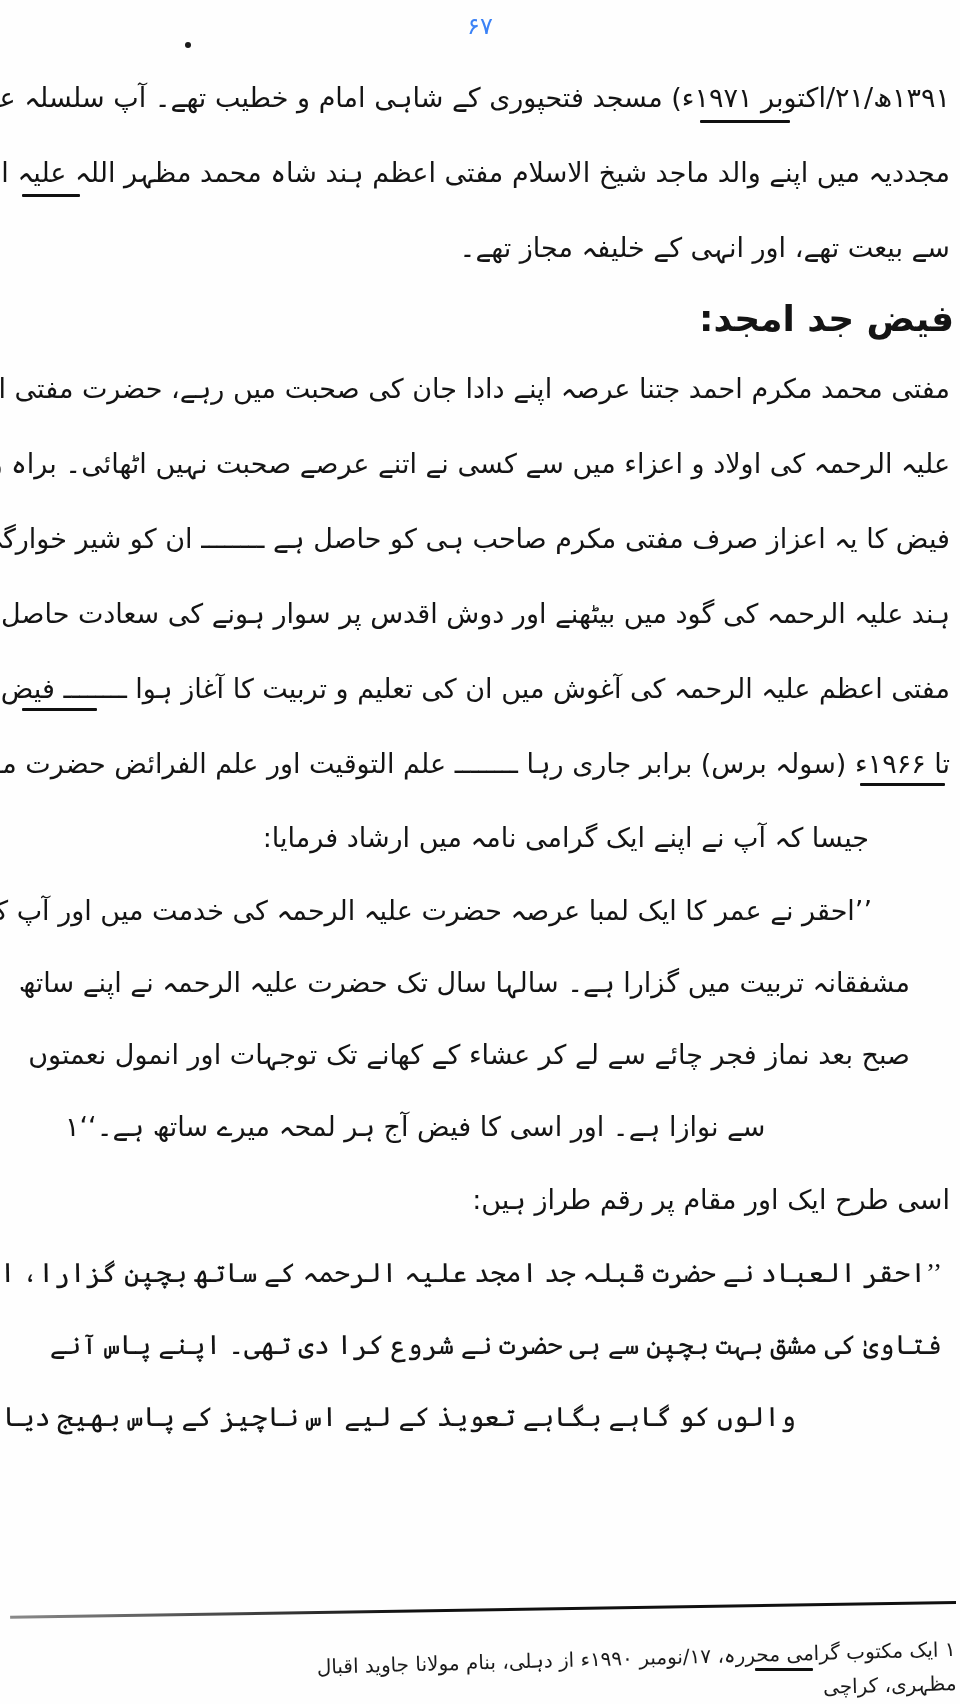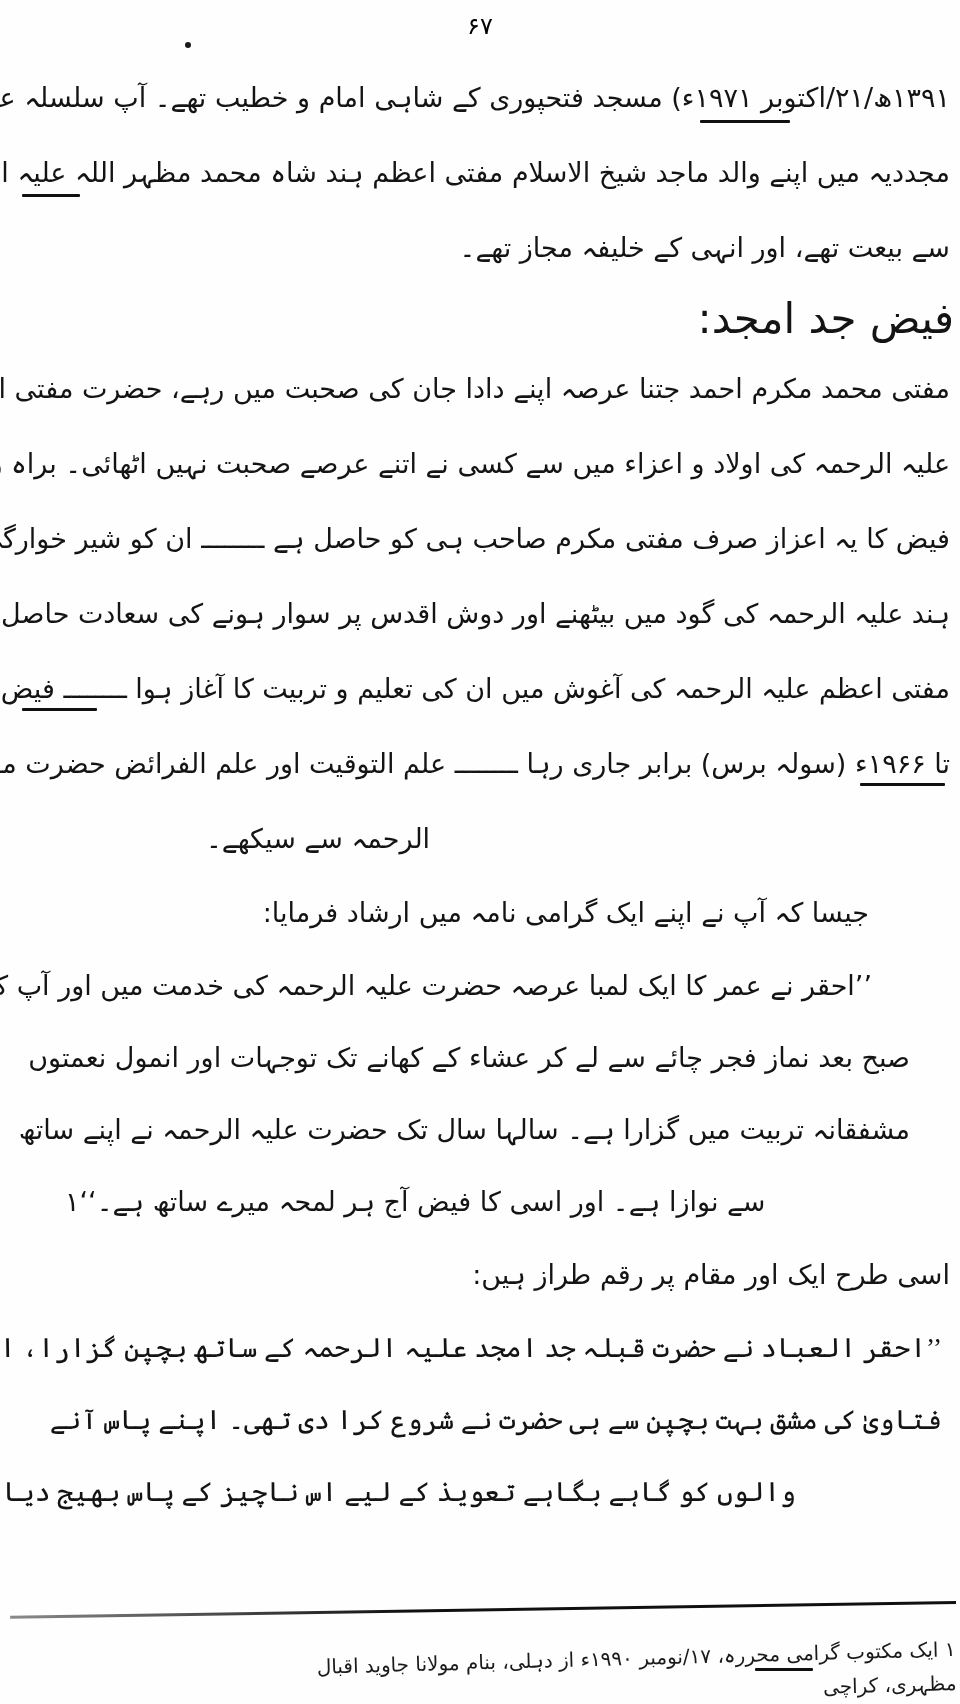--- a/index.html
+++ b/index.html
@@ -10,37 +10,37 @@
     background:#fefefe;
     color:#141414;
     font-family:"DejaVu Sans",sans-serif;
     direction:rtl;
     overflow:hidden;
     box-sizing:border-box;
     padding:8px 6px 0 6px;
   }
   .pageno{
     height:36px;line-height:36px;
-    text-align:center;font-size:24px;color:#000000;
+    text-align:center;font-size:24px;color:#3b82f6;
   }
   .line{
     font-size:27px;
     line-height:75px;height:75px;
     white-space:nowrap;
     text-align:justify;text-align-last:justify;
     padding:0 4px;
   }
   .r{text-align:left;text-align-last:right;}
   .l{text-align:left;text-align-last:left;}
   .cl{text-align:left;text-align-last:left;padding-left:200px;}
   .indent1{padding-right:85px;}
   .qfirst{padding-right:42px;padding-left:120px;}
   .shortright{padding-right:150px;}
   .heading{
-    font-size:42px;font-weight:400;
+    font-size:36px;font-weight:700;
     line-height:64px;height:64px;
     text-align:right;
     letter-spacing:0.5px;
     margin-top:2px;
   }
   .para{margin:0;}
   .para1{margin-top:16px;}
   .quote{margin-right:40px;margin-left:55px;}
   .quote .line{line-height:72px;height:72px;text-align:center;}
   .intro{height:74px;line-height:74px;}
@@ -85,29 +85,28 @@
 
   <div class="heading">فیض جد امجد:</div>
 
   <div class="para">
     <div class="line">مفتی محمد مکرم احمد جتنا عرصہ اپنے دادا جان کی صحبت میں رہے، حضرت مفتی اعظم ہند</div>
     <div class="line">علیہ الرحمہ کی اولاد و اعزاء میں سے کسی نے اتنے عرصے صحبت نہیں اٹھائی۔ براہ راست حصول</div>
     <div class="line">فیض کا یہ اعزاز صرف مفتی مکرم صاحب ہی کو حاصل ہے ــــــــ ان کو شیر خوارگی میں مفتی اعظم</div>
     <div class="line">ہند علیہ الرحمہ کی گود میں بیٹھنے اور دوش اقدس پر سوار ہونے کی سعادت حاصل ہوئی ــــــــ پھر</div>
     <div class="line">مفتی اعظم علیہ الرحمہ کی آغوش میں ان کی تعلیم و تربیت کا آغاز ہوا ــــــــ فیض کا یہ سلسلہ ۱۹۵۱ء</div>
     <div class="line">تا ۱۹۶۶ء (سولہ برس) برابر جاری رہا ــــــــ علم التوقیت اور علم الفرائض حضرت مفتی اعظم علیہ</div>
-    <div class="line cl">الرحمہ سے سیکھے۔</div>
   </div>
 
   <div class="line r intro indent1">جیسا کہ آپ نے اپنے ایک گرامی نامہ میں ارشاد فرمایا:</div>
 
   <div class="quote">
     <div class="line qfirst">’’احقر نے عمر کا ایک لمبا عرصہ حضرت علیہ الرحمہ کی خدمت میں اور آپ کی</div>
+    <div class="line">مشفقانہ تربیت میں گزارا ہے۔ سالہا سال تک حضرت علیہ الرحمہ نے اپنے ساتھ</div>
     <div class="line">صبح بعد نماز فجر چائے سے لے کر عشاء کے کھانے تک توجہات اور انمول نعمتوں</div>
-    <div class="line">مشفقانہ تربیت میں گزارا ہے۔ سالہا سال تک حضرت علیہ الرحمہ نے اپنے ساتھ</div>
     <div class="line l">سے نوازا ہے۔ اور اسی کا فیض آج ہر لمحہ میرے ساتھ ہے۔‘‘۱</div>
   </div>
 
   <div class="line r intro">اسی طرح ایک اور مقام پر رقم طراز ہیں:</div>
 
   <div class="quote q2">
     <div class="line">’’احقر العباد نے حضرت قبلہ جد امجد علیہ الرحمہ کے ساتھ بچپن گزارا، اور آپ</div>
     <div class="line">فتاویٰ کی مشق بہت بچپن سے ہی حضرت نے شروع کرا دی تھی۔ اپنے پاس آنے</div>
     <div class="line l shortright">والوں کو گاہے بگاہے تعویذ کے لیے اس ناچیز کے پاس بھیج دیا کرتے تھے ــــــــ</div>
   </div>

